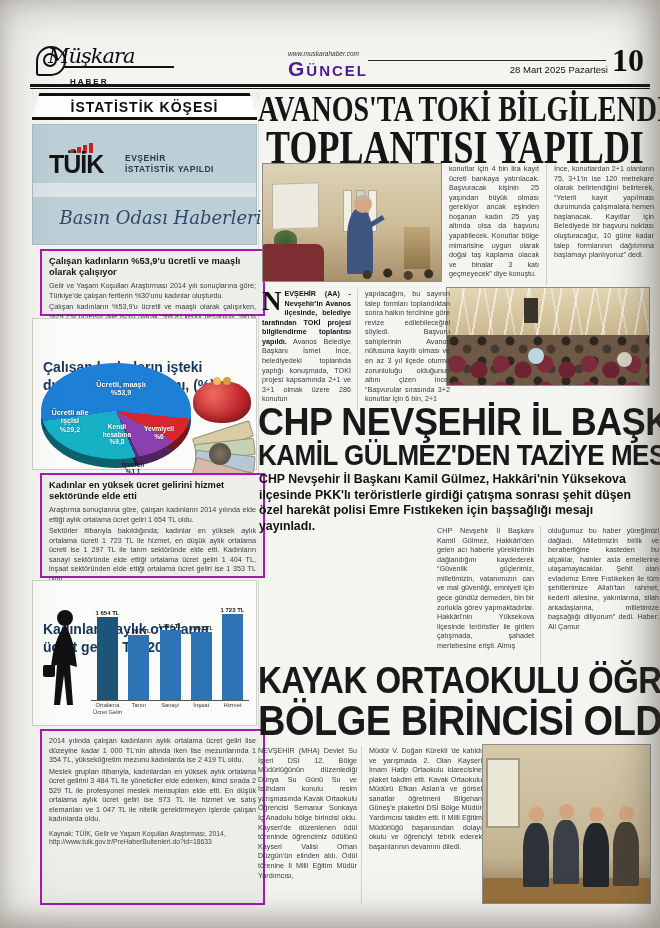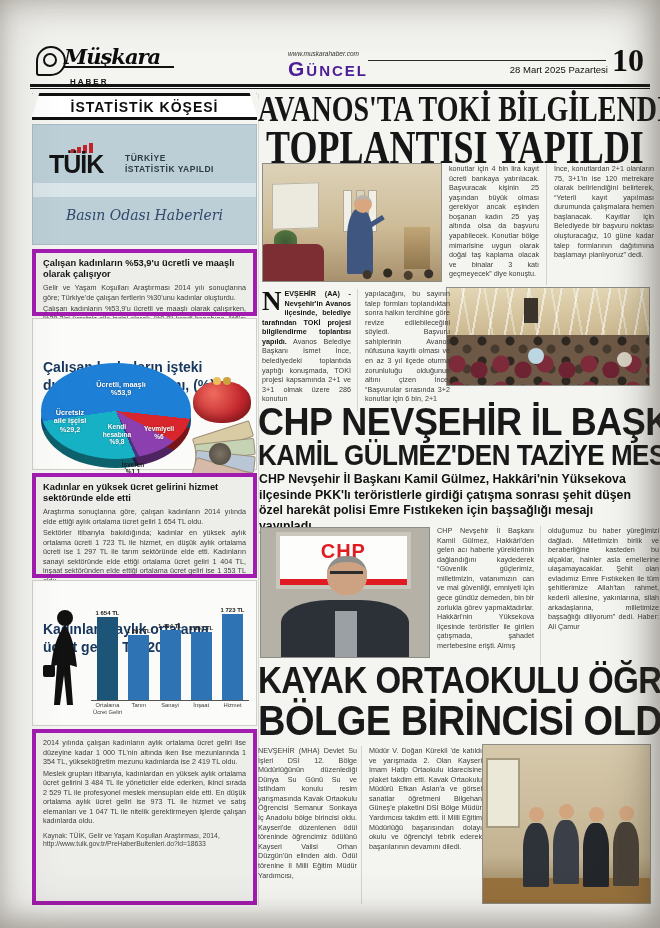--- a/index.html
+++ b/index.html
@@ -5,51 +5,51 @@
   html,body{margin:0;padding:0;background:#e9e9e6;}
   .page{position:relative;width:660px;height:928px;background:#f4f4f1;overflow:hidden;
         font-family:"Liberation Sans",sans-serif;color:#222;}
   .page::after{content:'';position:absolute;inset:0;pointer-events:none;
         box-shadow:inset 0 0 55px rgba(70,62,48,.28), inset -14px 0 28px rgba(70,62,48,.22), inset 0 -10px 20px rgba(70,62,48,.18);}
 
   
   .logo{position:absolute;left:36px;top:44px;width:150px;height:40px;}
   .logo .mark{position:absolute;left:0;top:2px;width:26px;height:26px;border:2px solid #111;border-radius:50% 50% 50% 10%;}
   .logo .mark::after{content:'';position:absolute;left:5px;top:5px;width:10px;height:10px;border:2px solid #111;border-radius:50%;}
-  .logo .main{position:absolute;left:28px;top:0;font-family:"DejaVu Serif",serif;font-style:italic;font-weight:bold;font-size:21px;color:#0d0d0d;letter-spacing:-1px;}
+  .logo .main{position:absolute;left:12px;top:0;font-family:"DejaVu Serif",serif;font-style:italic;font-weight:normal;font-size:21px;color:#0d0d0d;letter-spacing:-1px;}
   .logo .sub{position:absolute;left:34px;top:33px;font-size:8px;font-weight:bold;letter-spacing:2px;color:#111;}
   .logo .rule{position:absolute;left:28px;top:22px;width:110px;height:2px;background:#111;}
   .hdr-center{position:absolute;left:288px;top:50px;width:130px;text-align:left;}
   .hdr-url{font-size:6.5px;color:#333;font-style:italic;}
   .hdr-section{font-size:15px;font-weight:700;letter-spacing:2px;color:#4c1d95;}
   .hdr-section .big{font-size:21px;}
   .hdr-line{position:absolute;left:368px;top:60px;width:238px;height:1px;background:#2a2a2a;}
   .hdr-date{position:absolute;left:460px;top:64px;width:148px;text-align:right;font-size:9.5px;color:#111;}
   .hdr-pagenum{position:absolute;left:612px;top:42px;font-family:"Liberation Serif",serif;font-size:32px;font-weight:bold;color:#0d0d0d;}
   .dbl-rule{position:absolute;left:30px;top:84px;width:620px;height:5px;border-top:3px solid #141414;border-bottom:1px solid #141414;box-sizing:border-box;}
   .col-sep{position:absolute;left:258px;top:94px;width:1px;height:812px;background:#d9d9d4;}
 
   
-  .panel{position:absolute;left:32px;width:225px;background:#ededea;border:4px solid #a21caf;box-sizing:border-box;padding:5px 7px;}
+  .panel{position:absolute;left:40px;width:225px;background:#ededea;border:2px solid #a21caf;box-sizing:border-box;padding:5px 7px;}
   .banner{position:absolute;left:32px;top:93px;width:225px;height:27px;background:#fff;
           border-top:3px solid #101010;border-bottom:3px solid #101010;box-sizing:border-box;
           display:flex;align-items:center;justify-content:center;}
   .banner::before,.banner::after{content:'';position:absolute;top:-3px;bottom:-3px;width:7px;background:#f4f4f1;}
   .banner::before{left:-4px;transform:skewX(-18deg);}
   .banner::after{right:-4px;transform:skewX(18deg);}
   .banner-text{font-size:14px;font-weight:900;letter-spacing:1px;color:#0d0d0d;text-align:center;}
   .tuik-box{position:absolute;left:32px;top:124px;width:225px;height:121px;background:#bccfd7;border:1px solid #a9bcc4;box-sizing:border-box;}
   .tuik-band{position:absolute;left:0;top:58px;width:100%;height:14px;background:rgba(255,255,255,.45);}
   .tuik-logo{position:absolute;left:16px;top:18px;}
   .tuik-bars{display:flex;align-items:flex-end;gap:2px;height:10px;margin-left:22px;}
   .tuik-bars i{display:block;width:4px;background:#c32229;}
   .tuik-glyph{font-size:25px;font-weight:900;letter-spacing:-1px;color:#141414;line-height:.9;}
   .tuik-name{position:absolute;left:92px;top:28px;font-size:8.5px;font-weight:bold;color:#2e3a46;letter-spacing:.5px;line-height:1.35;}
-  .tuik-press{position:absolute;left:0;top:82px;width:100%;text-align:center;
-              font-family:"DejaVu Serif",serif;font-style:italic;font-size:14px;color:#31486b;}
+  .tuik-press{position:absolute;left:16px;top:82px;width:100%;text-align:center;
+              font-family:"DejaVu Serif",serif;font-style:italic;font-size:18px;color:#31486b;}
   .sec-title{font-size:9.3px;font-weight:bold;color:#161616;line-height:1.2;margin:0 0 3px;}
   .sec-body{font-size:7.2px;color:#3d3d3d;line-height:1.32;margin:0 0 2px;text-align:justify;}
   .src{font-size:6.8px;color:#444;line-height:1.3;margin-top:6px;}
 
   .chartbox{position:absolute;left:32px;width:225px;background:#fbfbf9;border:1px solid #cfcfca;box-sizing:border-box;}
   .chart-title{font-size:14px;font-weight:bold;color:#17365d;text-align:left;line-height:1.25;padding:4px 10px 0;margin-top:36px;}
 
   
   .pie-wrap{position:absolute;left:8px;top:44px;width:150px;height:96px;}
   .pie-depth{position:absolute;left:0;top:9px;width:150px;height:96px;border-radius:50%;filter:brightness(.55);}
@@ -167,42 +167,42 @@
     <div class="tuik-logo" data-interactable="false">
       <div class="tuik-bars" data-interactable="false">
           <i style="height:4px"></i>
           <i style="height:6px"></i>
           <i style="height:8px"></i>
           <i style="height:10px"></i>
         </div>
       <div class="tuik-glyph" data-interactable="false">TÜİK</div>
     </div>
     <div class="tuik-name" data-interactable="false">
-      <div data-interactable="false">TÜRKİYE</div>
+      <div data-interactable="false">EVŞEHİR</div>
       <div data-interactable="false">İSTATİSTİK YAPILDI</div>
     </div>
     <div class="tuik-press" data-interactable="false">Basın Odası Haberleri</div>
   </div>
 
   <div class="panel" style="top:249px;height:67px;" data-interactable="false">
     <p class="sec-title" data-interactable="false">Çalışan kadınların %53,9'u ücretli ve maaşlı olarak çalışıyor</p>
     <p class="sec-body" data-interactable="false">Gelir ve Yaşam Koşulları Araştırması 2014 yılı sonuçlarına göre; Türkiye'de çalışan fertlerin %30'unu kadınlar oluşturdu.</p>
     <p class="sec-body" data-interactable="false">Çalışan kadınların %53,9'u ücretli ve maaşlı olarak çalışırken, %29,2'si ücretsiz aile işçisi olarak, %9,8'i kendi hesabına, %6'sı yevmiyeli, %1,1'i ise işverenlerden oluşmaktadır.</p>
   </div>
 
   <div class="chartbox" style="top:318px;height:152px;" data-interactable="false">
     <div class="chart-title" data-interactable="false">Çalışan kadınların işteki duruma göre dağılımı, (%), 2014</div>
     <div class="pie-wrap" data-interactable="false">
       <div class="pie-depth" data-interactable="false" style="background: conic-gradient(from 262deg, rgb(29, 127, 214) 0deg, rgb(29, 127, 214) 194.04deg, rgb(217, 38, 44) 194.04deg, rgb(217, 38, 44) 215.64deg, rgb(140, 63, 174) 215.64deg, rgb(140, 63, 174) 250.92deg, rgb(68, 53, 126) 250.92deg, rgb(68, 53, 126) 254.88deg, rgb(23, 177, 198) 254.88deg, rgb(23, 177, 198) 360deg);"></div>
       <div class="pie-top" data-interactable="false" style="background: conic-gradient(from 262deg, rgb(29, 127, 214) 0deg, rgb(29, 127, 214) 194.04deg, rgb(217, 38, 44) 194.04deg, rgb(217, 38, 44) 215.64deg, rgb(140, 63, 174) 215.64deg, rgb(140, 63, 174) 250.92deg, rgb(68, 53, 126) 250.92deg, rgb(68, 53, 126) 254.88deg, rgb(23, 177, 198) 254.88deg, rgb(23, 177, 198) 360deg);"></div>
       <div class="pie-lab" style="left:42px;top:18px;width:76px;" data-interactable="false">
         <span>Ücretli, maaşlı</span><br><span>%53,9</span>
       </div>
       <div class="pie-lab" style="left:8px;top:46px;width:42px;" data-interactable="false">
-        <span>Ücretsiz aile işçisi</span><br><span>%29,2</span>
+        <span>Ücretli aile işçisi</span><br><span>%29,2</span>
       </div>
       <div class="pie-lab" style="left:56px;top:60px;width:40px;font-size:6.6px;" data-interactable="false">
         <span>Kendi hesabına</span><br><span>%9,8</span>
       </div>
       <div class="pie-lab" style="left:98px;top:62px;width:40px;font-size:6.6px;" data-interactable="false">
         <span>Yevmiyeli</span><br><span>%6</span>
       </div>
       <div class="pie-lab dark" style="left:70px;top:98px;width:44px;font-size:6.4px;" data-interactable="false">
         <span>İşveren</span><br><span>%1,1</span>
       </div>
@@ -300,30 +300,20 @@
 
   <div class="body-col" style="left:262px;top:289px;width:89px;height:122px;" data-interactable="false">
     <span class="dropcap" data-interactable="false">N</span><span class="lead" data-interactable="false">EVŞEHİR (AA) - Nevşehir'in Avanos ilçesinde, belediye tarafından TOKİ projesi bilgilendirme toplantısı yapıldı.</span><span data-interactable="false"> Avanos Belediye Başkanı İsmet İnce, belediyedeki toplantıda yaptığı konuşmada, TOKİ projesi kapsamında 2+1 ve 3+1 olmak üzere 286 konutun</span>
   </div>
   <div class="body-col rule" style="left:357px;top:289px;width:85px;height:122px;" data-interactable="false">yapılacağını, bu sayının talep formları toplandıktan sonra halkın tercihine göre revize edilebileceğini söyledi. Başvuru sahiplerinin Avanos nüfusuna kayıtlı olması ve en az 3 yıl ilçede oturma zorunluluğu olduğunun altını çizen İnce, “Başvurular sırasında 3+2 konutlar için 6 bin, 2+1</div>
 
   <div class="hl-sans" style="top:399px;font-size:36px;" data-interactable="false"><span>CHP NEVŞEHİR İL BAŞKANI</span></div>
   <div class="hl-sans" style="top:439px;font-size:26px;" data-interactable="false"><span>KAMİL GÜLMEZ'DEN TAZİYE MESAJI</span></div>
   <div class="subhead" data-interactable="false">CHP Nevşehir İl Başkanı Kamil Gülmez, Hakkâri'nin Yüksekova ilçesinde PKK'lı teröristlerle girdiği çatışma sonrası şehit düşen özel harekât polisi Emre Fıstıkeken için başsağlığı mesajı yayınladı.</div>
 
-  <div class="photo ph3" style="left:260px;top:527px;width:170px;height:131px;" data-interactable="false">
-    <div class="poster" data-interactable="false">
-      <div class="chp" data-interactable="false">CHP</div>
-      <div class="bar" data-interactable="false"></div>
-    </div>
-    <div class="suit" data-interactable="false"></div>
-    <div class="shirt" data-interactable="false"></div>
-    <div class="head" data-interactable="false"></div>
-    <div class="glasses" data-interactable="false"></div>
-  </div>
 
   <div class="body-col" style="left:437px;top:526px;width:97px;height:139px;" data-interactable="false">CHP Nevşehir İl Başkanı Kamil Gülmez, Hakkâri'den gelen acı haberle yüreklerinin dağlandığını kaydederek “Güvenlik güçlerimiz, milletimizin, vatanımızın can ve mal güvenliği, emniyeti için gece gündüz demeden, bin bir zorlukla görev yapmaktadırlar. Hakkâri'nin Yüksekova ilçesinde teröristler ile girilen çatışmada, şahadet mertebesine erişti. Almış</div>
   <div class="body-col rule" style="left:540px;top:526px;width:111px;height:139px;" data-interactable="false">olduğumuz bu haber yüreğimizi dağladı. Milletimizin birlik ve beraberliğine kasteden bu alçaklar, hainler asla emellerine ulaşamayacaklar. Şehit olan evladımız Emre Fıstıkeken ile tüm şehitlerimize Allah'tan rahmet, kederli ailesine, yakınlarına, silah arkadaşlarına, milletimize başsağlığı diliyorum” dedi. Haber: Ali Çamur</div>
 
   <div class="hl-sans" style="top:660px;font-size:33px;" data-interactable="false"><span>KAYAK ORTAOKULU ÖĞRENCİSİ</span></div>
   <div class="hl-sans" style="top:698px;font-size:38px;" data-interactable="false"><span>BÖLGE BİRİNCİSİ OLDU</span></div>
 
   <div class="body-col" style="left:258px;top:746px;width:99px;height:158px;" data-interactable="false">NEVŞEHİR (MHA) Devlet Su İşleri DSİ 12. Bölge Müdürlüğünün düzenlediği Dünya Su Günü Su ve İstihdam konulu resim yarışmasında Kavak Ortaokulu Öğrencisi Semanur Sonkaya İç Anadolu bölge birincisi oldu. Kayseri'de düzenlenen ödül töreninde öğrencimiz ödülünü Kayseri Valisi Orhan Düzgün'ün elinden aldı. Ödül törenine İl Milli Eğitim Müdür Yardımcısı,</div>
   <div class="body-col rule" style="left:361px;top:746px;width:113px;height:158px;" data-interactable="false">Müdür V. Doğan Kürekli 'de katıldı ve yarışmada 2. Olan Kayseri İmam Hatip Ortaokulu idarecisine plaket takdim etti. Kavak Ortaokulu Müdürü Efkan Aslan'a ve görsel sanatlar öğretmeni Bilgehan Güneş'e plaketini DSİ Bölge Müdür Yardımcısı takdim etti. İl Milli Eğitim Müdürlüğü başarısından dolayı okulu ve öğrenciyi tebrik ederek başarılarının devamını diledi.</div>
 

